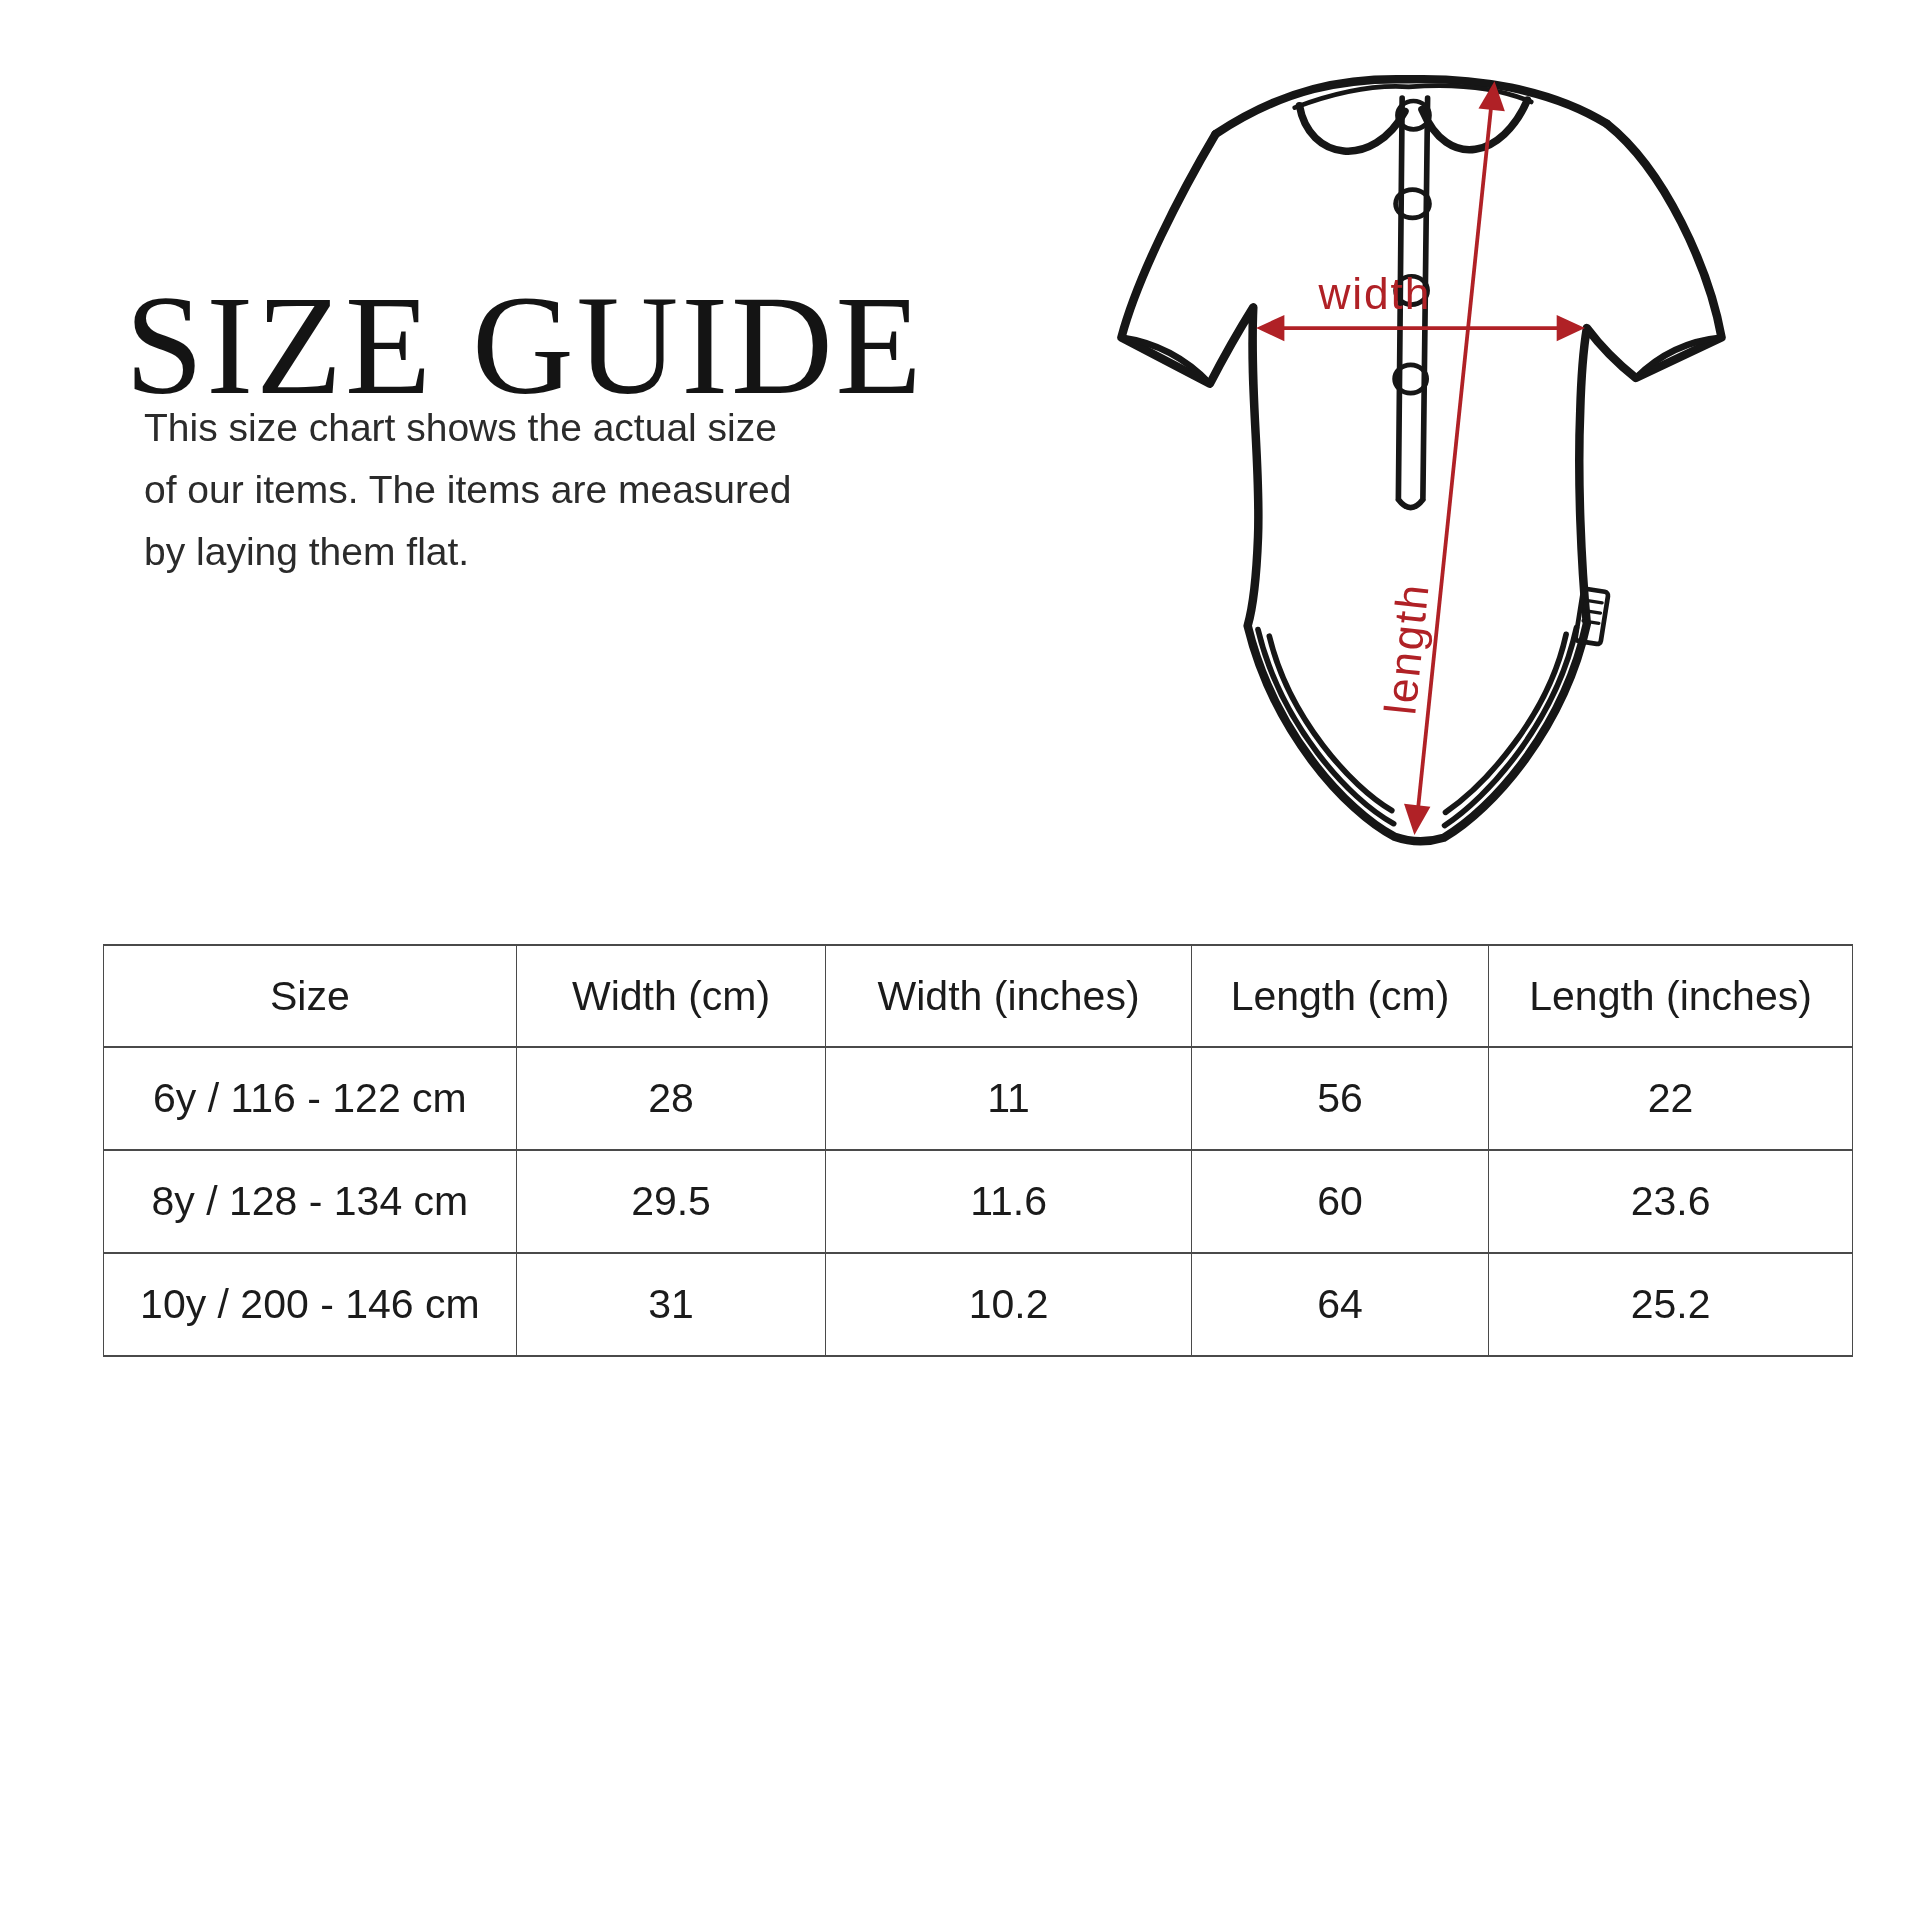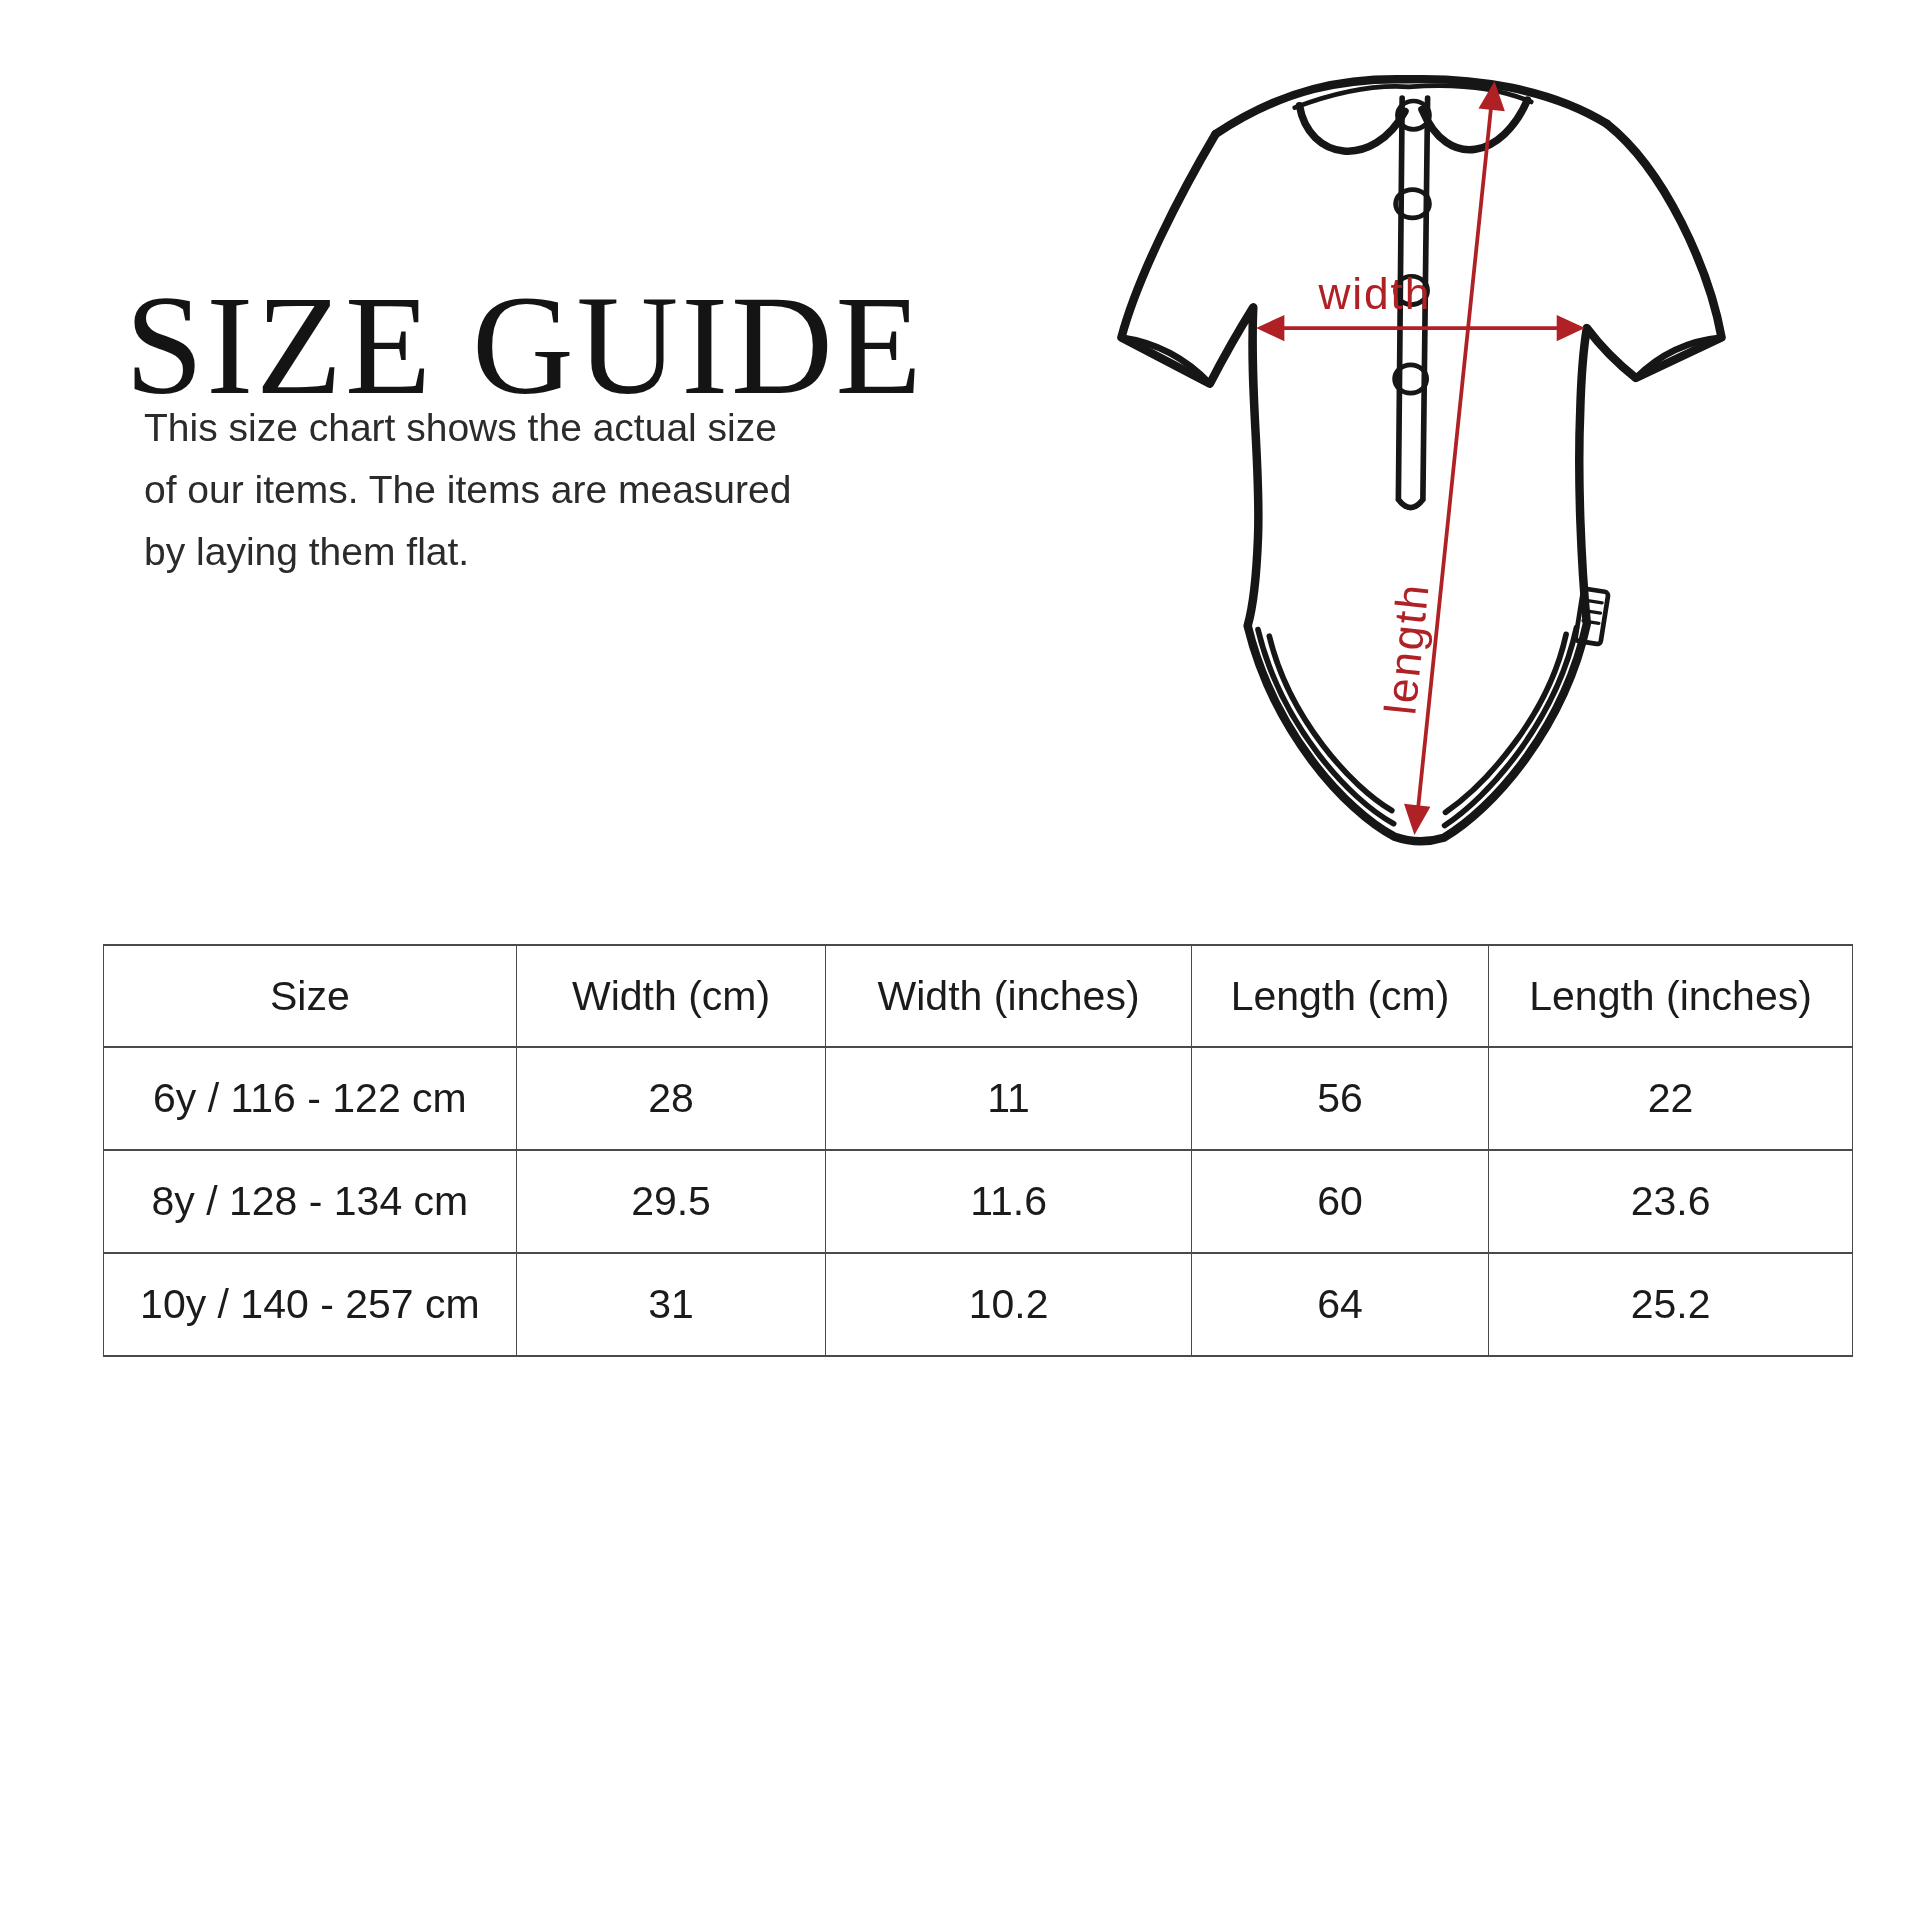--- a/index.html
+++ b/index.html
@@ -130,21 +130,21 @@
       <td>22</td>
     </tr>
     <tr>
       <td>8y / 128 - 134 cm</td>
       <td>29.5</td>
       <td>11.6</td>
       <td>60</td>
       <td>23.6</td>
     </tr>
     <tr>
-      <td>10y / 140 - 257 cm</td>
+      <td>10y / 200 - 146 cm</td>
       <td>31</td>
       <td>10.2</td>
       <td>64</td>
       <td>25.2</td>
     </tr>
   </tbody>
 </table>
 
 
 </body></html>

